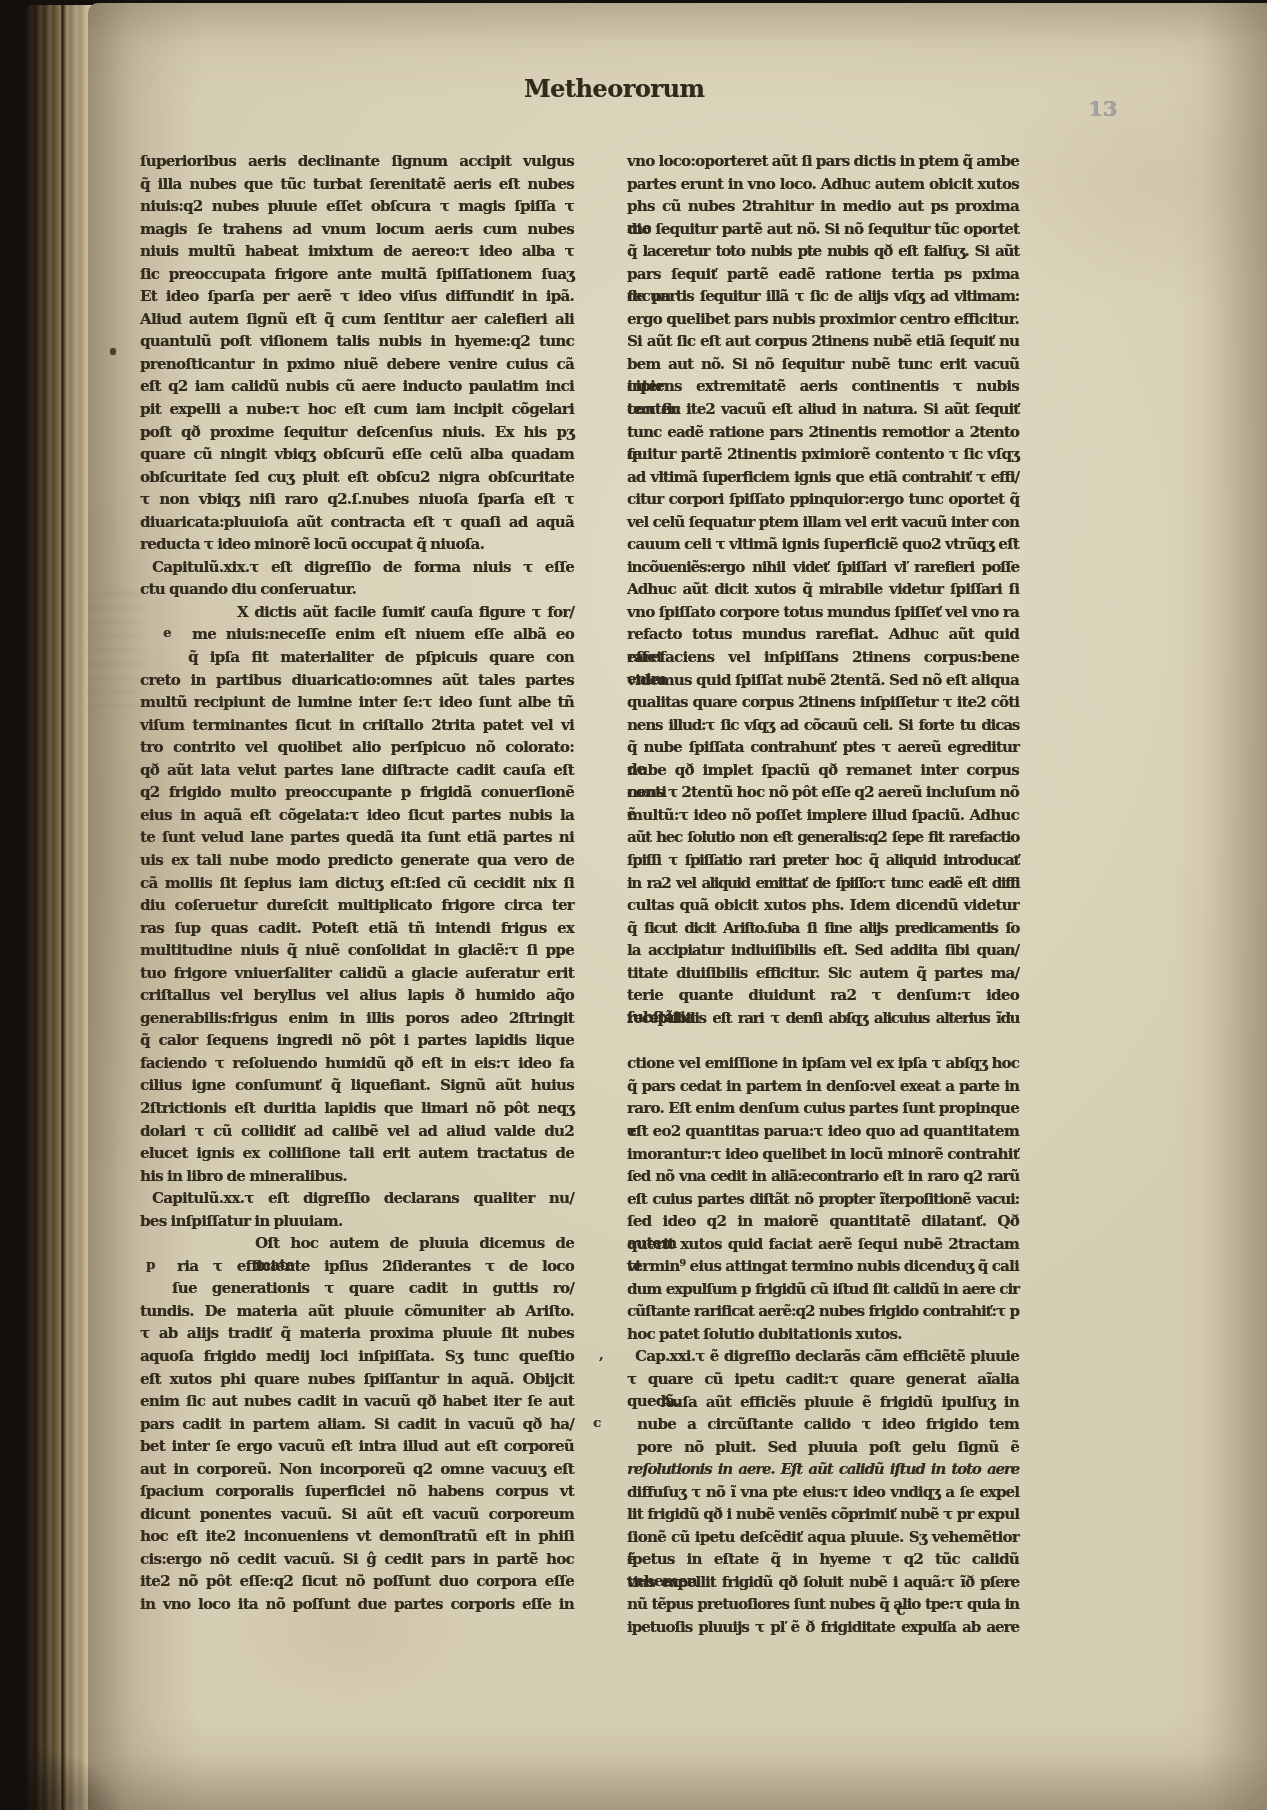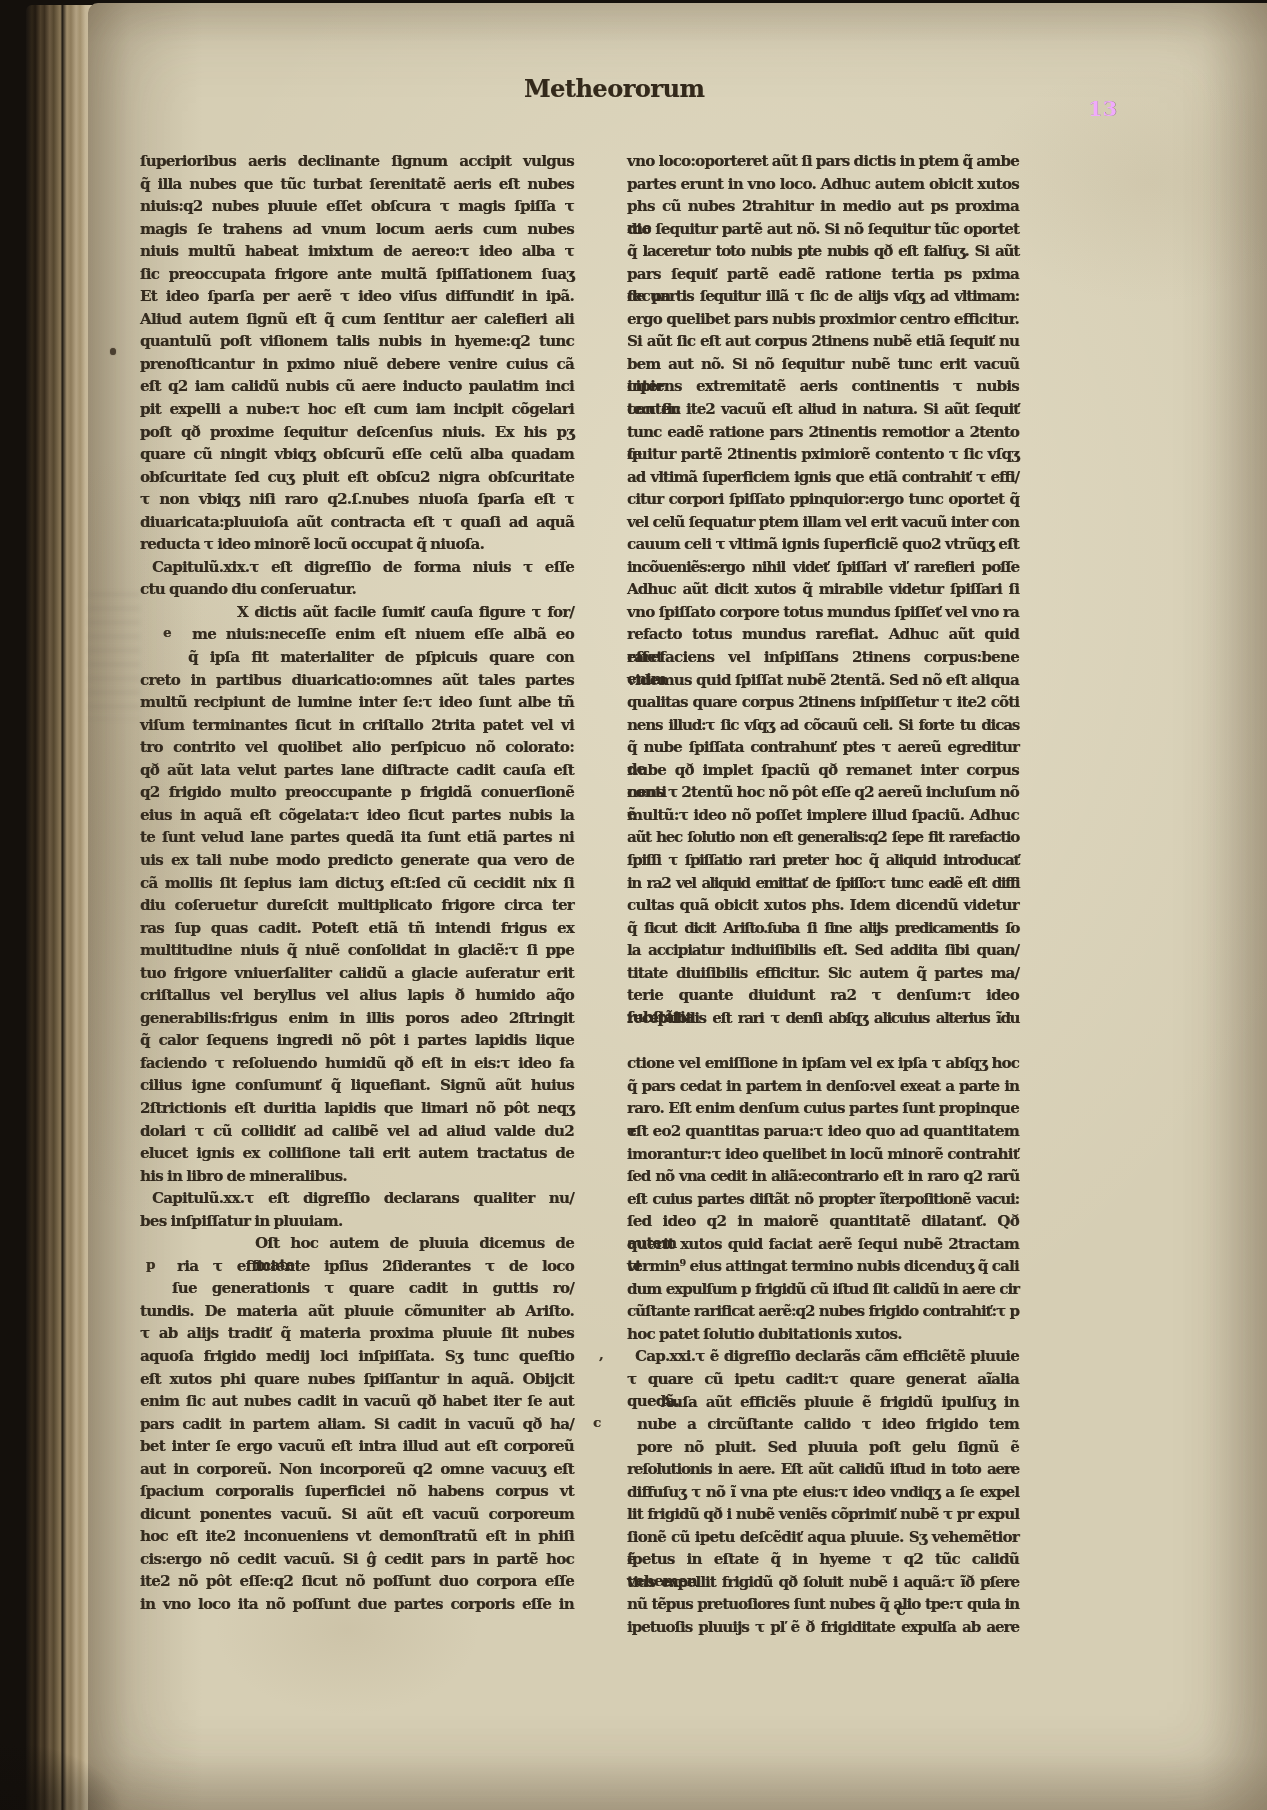--- a/index.html
+++ b/index.html
@@ -25,21 +25,21 @@
   .corner-shadow{position:absolute;left:0;bottom:0;width:230px;height:140px;
     background:radial-gradient(170px 95px at 0% 100%, rgba(18,14,10,0.75), rgba(18,14,10,0) 72%);}
   .stain{position:absolute;pointer-events:none;}
   .stain-ghost{left:88px;top:592px;width:52px;height:128px;opacity:.6;
     background:repeating-linear-gradient(180deg, rgba(95,88,74,0.12) 0 5px, rgba(95,88,74,0) 5px 14px);
     filter:blur(2px);}
   .ink-dot{position:absolute;left:110px;top:348px;width:6px;height:7px;border-radius:50%;
     background:#4a3f30;box-shadow:0 0 1px rgba(74,63,48,.8);}
   .running-title{position:absolute;left:524px;top:74px;font-size:24px;font-weight:700;
     color:#33291b;letter-spacing:-0.5px;text-shadow:0.4px 0.3px 0 rgba(51,41,27,.5);}
-  .folio{position:absolute;left:1088px;top:96px;font-size:21px;font-weight:700;color:#f0abfc;
+  .folio{position:absolute;left:1088px;top:96px;font-size:21px;font-weight:700;color:#a3a3a3;
     text-shadow:0.3px 0.2px 0 rgba(59,49,34,.5);}
   .col{position:absolute;top:150px;color:#332a1e;font-weight:700;font-size:15px;
     letter-spacing:-0.7px;word-spacing:-0.5px;
     text-shadow:0.32px 0.22px 0 rgba(51,42,30,0.55);}
   .col-left{left:140px;width:434px;}
   .col-right{left:627px;width:392px;}
   .ln{position:relative;height:22.55px;line-height:22.1px;text-align:justify;
       text-align-last:justify;}
   .ln.short{text-align-last:left;}
   .guide{position:absolute;top:3px;font-size:13.5px;line-height:1;font-weight:700;
@@ -176,21 +176,21 @@
       <div class="ln" style="letter-spacing: -0.74px;">querit xutos quid faciat aerẽ ſequi nubẽ 2tractam vt</div>
       <div class="ln" style="letter-spacing: -0.74px;">termin⁹ eius attingat termino nubis dicenduʒ q̃ cali</div>
       <div class="ln" style="letter-spacing: -1.01px;">dum expulſum p frigidũ cũ iſtud ſit calidũ in aere cir</div>
       <div class="ln" style="letter-spacing: -1.01px;">cũſtante rarificat aerẽ:q2 nubes frigido contrahiť:τ p</div>
       <div class="ln short">hoc patet ſolutio dubitationis xutos.</div>
       <div class="ln" style="padding-left: 8px; letter-spacing: -0.75px;">Cap.xxi.τ ẽ digreſſio declarãs cãm efficiẽtẽ pluuie<span class="guide" style="left: -28px;">,</span></div>
       <div class="ln" style="letter-spacing: -0.74px;">τ quare cũ ipetu cadit:τ quare generat aĩalia quedã.</div>
       <div class="ln" style="padding-left: 34px;">Auſa aũt efficiẽs pluuie ẽ frigidũ ipulſuʒ in</div>
       <div class="ln" style="padding-left: 10px;">nube a circũſtante calido τ ideo frigido tem<span class="guide" style="left: -34px;">c</span></div>
       <div class="ln" style="padding-left: 10px;">pore nõ pluit. Sed pluuia poſt gelu ſignũ ẽ</div>
-      <div class="ln" style="letter-spacing: -1.15px;">reſolutionis in aere. Eſt aũt calidũ iſtud in toto aere</div>
+      <div class="ln" style="letter-spacing: -1.15px; font-style: italic;">reſolutionis in aere. Eſt aũt calidũ iſtud in toto aere</div>
       <div class="ln" style="letter-spacing: -0.88px;">diffuſuʒ τ nõ ĩ vna pte eius:τ ideo vndiqʒ a ſe expel</div>
       <div class="ln" style="letter-spacing: -0.88px;">lit frigidũ qð i nubẽ veniẽs cõprimiť nubẽ τ pr expul</div>
       <div class="ln" style="letter-spacing: -0.74px;">ſionẽ cũ ipetu deſcẽdiť aqua pluuie. Sʒ vehemẽtior ẽ</div>
       <div class="ln" style="letter-spacing: -0.74px;">ipetus in eſtate q̃ in hyeme τ q2 tũc calidũ vehemen</div>
       <div class="ln" style="letter-spacing: -1.01px;">tius expellit frigidũ qð ſoluit nubẽ i aquã:τ ĩð pſere</div>
       <div class="ln" style="letter-spacing: -1.01px;">nũ tẽpus pretuoſiores ſunt nubes q̃ alio tpe:τ quia in</div>
       <div class="ln" style="letter-spacing: -1.01px;">ipetuoſis pluuijs τ pľ ẽ ð frigiditate expulſa ab aere</div>
     </div>
   <div class="signature">c</div>
 </div>

